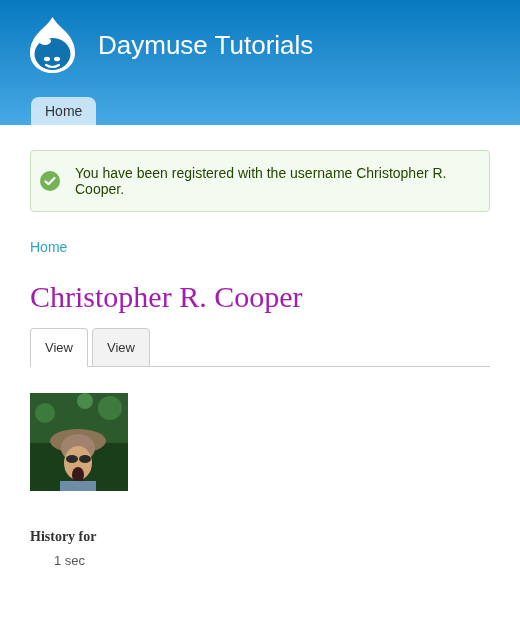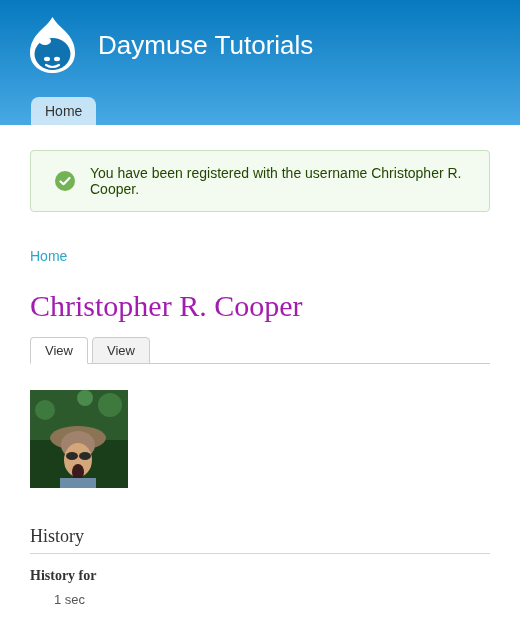--- a/index.html
+++ b/index.html
@@ -42,25 +42,25 @@
       font-size: 14px;
       cursor: pointer;
     }
     .content {
       padding: 25px 30px;
     }
     .status-message {
       background: #f3faef;
       border: 1px solid #c9e1bd;
       border-radius: 4px;
-      padding: 14px 23px;
+      padding: 14px 8px;
       display: flex;
       align-items: center;
       gap: 14px;
-      margin-bottom: 36px;
+      margin-bottom: 27px;
       color: #234600;
       font-size: 14px;
     }
     .status-icon {
       width: 22px;
       height: 22px;
       flex-shrink: 0;
     }
     .breadcrumb {
       margin-bottom: 25px;
@@ -76,21 +76,21 @@
       font-weight: 400;
       color: #a21caf;
       margin-bottom: 14px;
     }
     .tabs {
       display: flex;
       border-bottom: 1px solid #ccc;
       margin-bottom: 26px;
     }
     .tab {
-      padding: 5px 14px;
+      padding: 11px 14px;
       border: 1px solid #ccc;
       background: #f2f2f2;
       color: #333;
       font-size: 13px;
       cursor: pointer;
       margin-right: 4px;
       margin-bottom: -1px;
       border-radius: 4px 4px 0 0;
     }
     .tab.active {
@@ -174,17 +174,16 @@
     <circle cx="55" cy="8" r="8" fill="#4a8a4a"></circle>
     <ellipse cx="48" cy="48" rx="28" ry="12" fill="#8b7355"></ellipse>
     <ellipse cx="48" cy="55" rx="17" ry="14" fill="#a0826d"></ellipse>
     <ellipse cx="48" cy="70" rx="14" ry="17" fill="#d4a77a"></ellipse>
     <ellipse cx="42" cy="66" rx="6" ry="4" fill="#2a2a2a"></ellipse>
     <ellipse cx="55" cy="66" rx="6" ry="4" fill="#2a2a2a"></ellipse>
     <ellipse cx="48" cy="82" rx="6" ry="8" fill="#3a1a1a"></ellipse>
     <rect x="30" y="88" width="36" height="10" fill="#6b8da8"></rect>
   </svg>
 
-  <h3 class="section-heading">History</h3>
   <div class="field-label">History for</div>
   <div class="field-value">1 sec</div>
 
 </div>
 
 </body></html>

